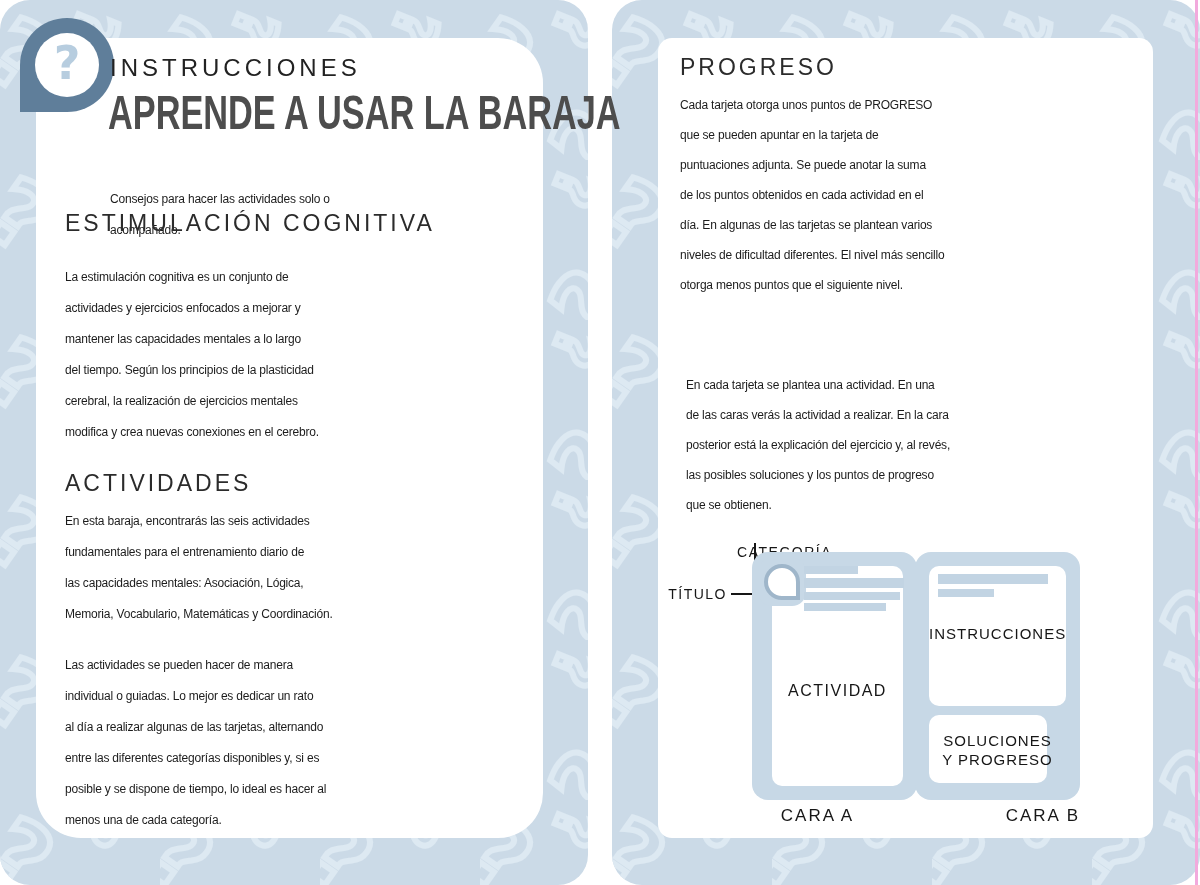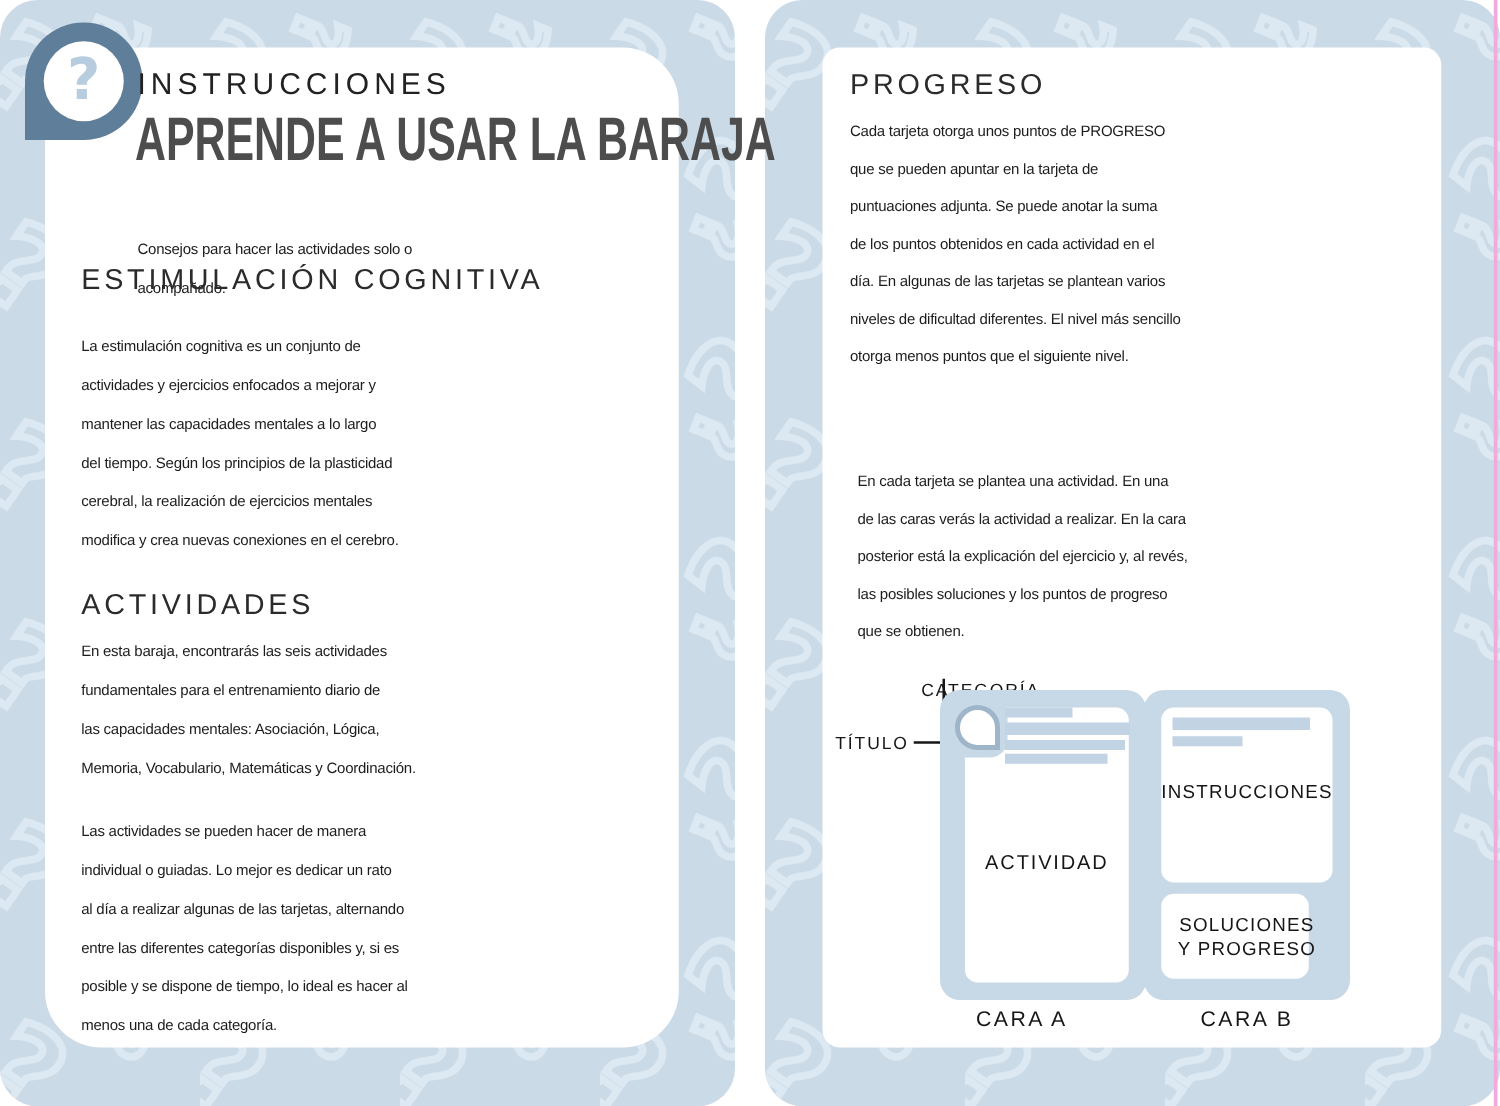--- a/index.html
+++ b/index.html
@@ -165,18 +165,18 @@
         <div class="mini-inner" style="left:14px; top:14px; width:137px; height:140px;">
           <div class="bar" style="left:9px; top:8px;  width:110px; height:10px;"></div>
           <div class="bar" style="left:9px; top:23px; width:56px;  height:8px;"></div>
           <div class="panel-label" style="left:0; top:58px; width:137px;">INSTRUCCIONES</div>
         </div>
         <div class="mini-inner" style="left:14px; top:163px; width:118px; height:68px;">
           <div class="panel-label" style="left:0; top:16px; width:137px;">SOLUCIONES
 Y PROGRESO</div>
         </div>
       </div>
-      <div class="caption" style="left:257px;">CARA B</div>
+      <div class="caption" style="left:257px;text-align:right;">CARA B</div>
     </div>
   </div>
 
   <div class="cutline"></div>
 </div>
 
 </body></html>

